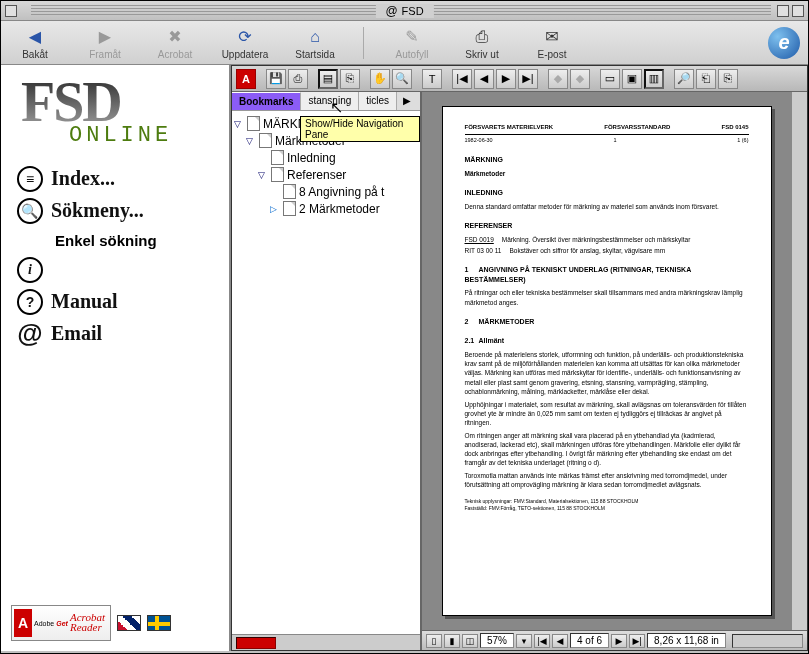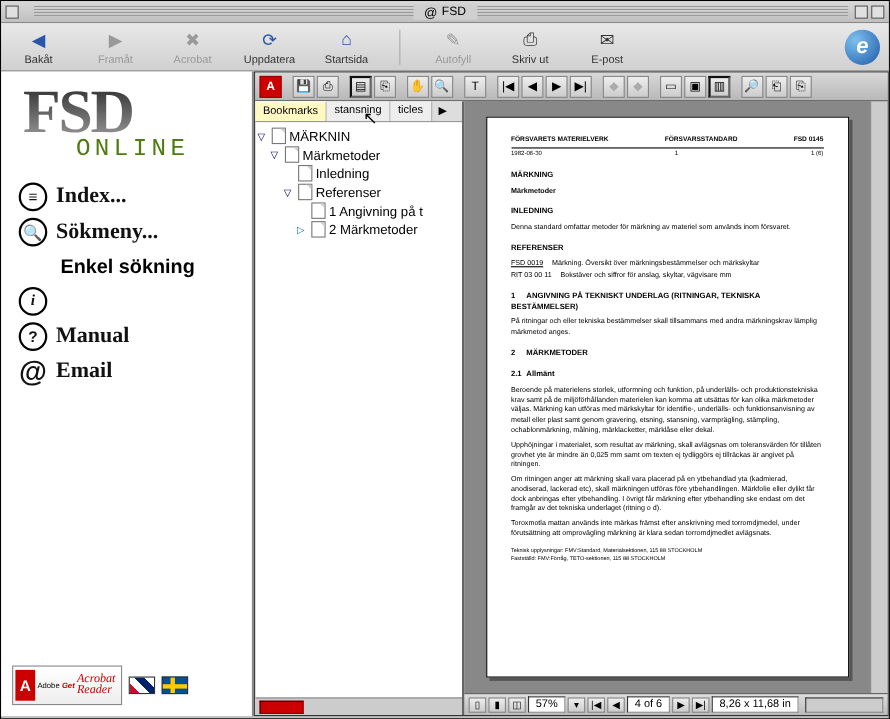--- a/index.html
+++ b/index.html
@@ -147,21 +147,21 @@
   .nav-item .circ {
     width: 26px; height: 26px;
     border: 2px solid #000;
     border-radius: 50%;
     display: flex; align-items: center; justify-content: center;
     font-size: 14px;
     font-family: Arial, sans-serif;
   }
   .nav-sub {
     font-family: Arial, sans-serif;
-    font-size: 18px;
+    font-size: 15px;
     font-weight: bold;
     color: #000;
     margin-left: 38px;
     line-height: 1.4;
   }
   .sidebar-bottom {
     margin-top: auto;
     display: flex;
     align-items: center;
     gap: 6px;
@@ -246,21 +246,21 @@
     background: #ddd;
     border-bottom: 1px solid #999;
     font-size: 10px;
   }
   .nav-tab {
     padding: 3px 7px;
     border-right: 1px solid #aaa;
     background: #eee;
     cursor: pointer;
   }
-  .nav-tab.active { background: #fef9c3; font-weight: normal; border-top: 1px solid #fff;}
+  .nav-tab.active { background: #8b5cf6; font-weight: bold; border-top: 1px solid #fff;}
   .nav-tab-arrow { padding: 3px 6px; cursor: pointer; }
 
   .bookmark-tree {
     padding: 4px 2px;
     overflow: auto;
     flex: 1;
   }
   .bk-row {
     display: flex; align-items: center;
     gap: 3px;
@@ -540,20 +540,21 @@
     <div class="acro-body">
 
       <div class="nav-pane">
         <div class="cursor-arrow">↖</div>
         <div class="nav-tabs">
           <div class="nav-tab active">Bookmarks</div>
           <div class="nav-tab">stansning</div>
           <div class="nav-tab">ticles</div>
           <div class="nav-tab-arrow">▶</div>
         </div>
+        <div class="tooltip">Show/Hide Navigation Pane</div>
         <div class="bookmark-tree">
           <div class="bk-row">
             <span class="bk-toggle">▽</span>
             <span class="bk-icon"></span>
             <span>MÄRKNIN</span>
           </div>
           <div class="bk-row indent-1">
             <span class="bk-toggle">▽</span>
             <span class="bk-icon"></span>
             <span>Märkmetoder</span>
@@ -564,21 +565,21 @@
             <span>Inledning</span>
           </div>
           <div class="bk-row indent-2">
             <span class="bk-toggle">▽</span>
             <span class="bk-icon"></span>
             <span>Referenser</span>
           </div>
           <div class="bk-row indent-3">
             <span class="bk-toggle"></span>
             <span class="bk-icon"></span>
-            <span>1 Angivning på t</span>
+            <span>8 Angivning på t</span>
           </div>
           <div class="bk-row indent-3">
             <span class="bk-toggle" style="color:#06c">▷</span>
             <span class="bk-icon"></span>
             <span>2 Märkmetoder</span>
           </div>
         </div>
         <div class="nav-bottom">
           <div class="red-handle"></div>
         </div>

